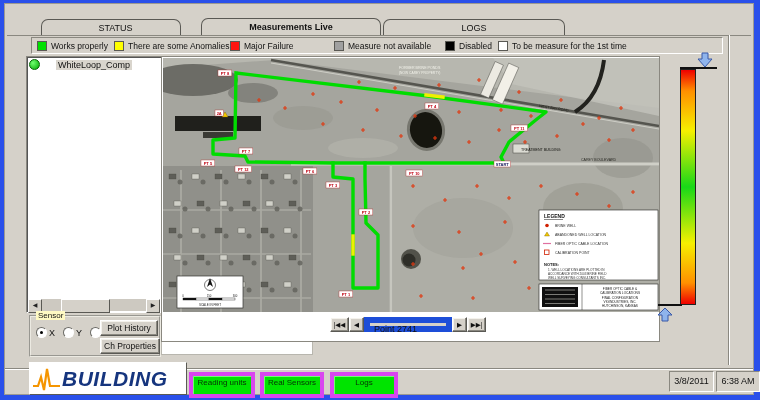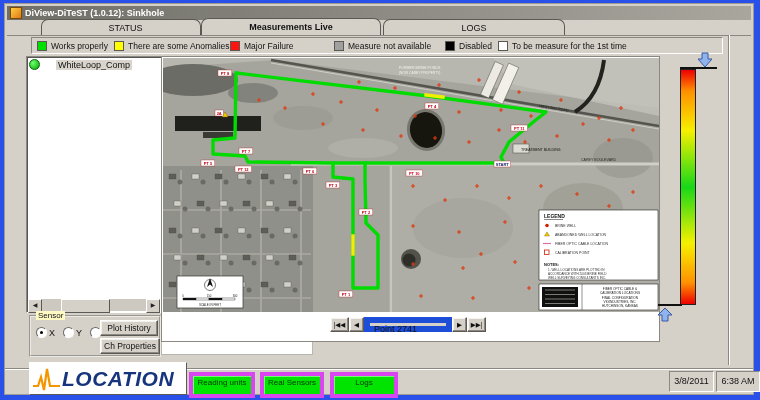--- a/index.html
+++ b/index.html
@@ -79,26 +79,22 @@
     text-align:center;padding-top:2px;}
   .statuscell{top:367px;height:21px;background:#d5d1c9;border:1px solid;
     border-color:#8a8880 #fff #fff #8a8880;font-size:9px;color:#111;text-align:center;line-height:19px;}
 </style>
 </head>
 <body>
 
 <div class="screen">
  <div class="window">
 
-  <div class="abs titlebar">
-    <span class="app-icon"></span>
-    <span class="title-text">DiView-DiTeST (1.0.12): Sinkhole</span>
-  </div>
-
-  <div class="abs tab" style="left:36px;width:160px;padding-left:9px;"><span>STATUS</span></div>
+
+  <div class="abs tab" style="left:36px;width:140px;padding-left:9px;"><span>STATUS</span></div>
   <div class="abs tab active" style="left:196px;width:180px;"><span>Measurements Live</span></div>
   <div class="abs tab" style="left:378px;width:182px;"><span>LOGS</span></div>
   <div class="abs tabline"></div>
 
   <div class="abs legendbar">
     <div class="leg-item" style="left:5px">
           <span class="swatch" style="background: rgb(0, 224, 0);"></span>
           <span>Works properly</span>
         </div>
     <div class="leg-item" style="left:82px">
@@ -424,21 +420,21 @@
   <svg class="abs" style="left:651px;top:303px;" width="18" height="15">
     <polygon points="9,1 16,8 12,8 12,14 6,14 6,8 2,8" fill="#8fb4ec" stroke="#3858a8" stroke-width="1"></polygon>
   </svg>
   <div class="abs groove-v"></div>
 
   <div class="abs footer-line"></div>
   <div class="abs logo-panel">
     <svg width="30" height="30">
       <polyline points="1,22 6,22 9,13 12,26 15,5 18,22 28,22" fill="none" stroke="#f59500" stroke-width="2.2"></polyline>
     </svg>
-    <span class="logo-text">LOCATION</span>
+    <span class="logo-text">BUILDING</span>
   </div>
   <div class="abs greenbtn" style="left:184px;width:66px;">Reading units</div>
   <div class="abs greenbtn" style="left:255px;width:64px;">Real Sensors</div>
   <div class="abs greenbtn" style="left:325px;width:68px;">Logs</div>
   <div class="abs statuscell" style="left:664px;width:45px;">3/8/2011</div>
   <div class="abs statuscell" style="left:711px;width:44px;">6:38 AM</div>
 
  </div>
 </div>
 

